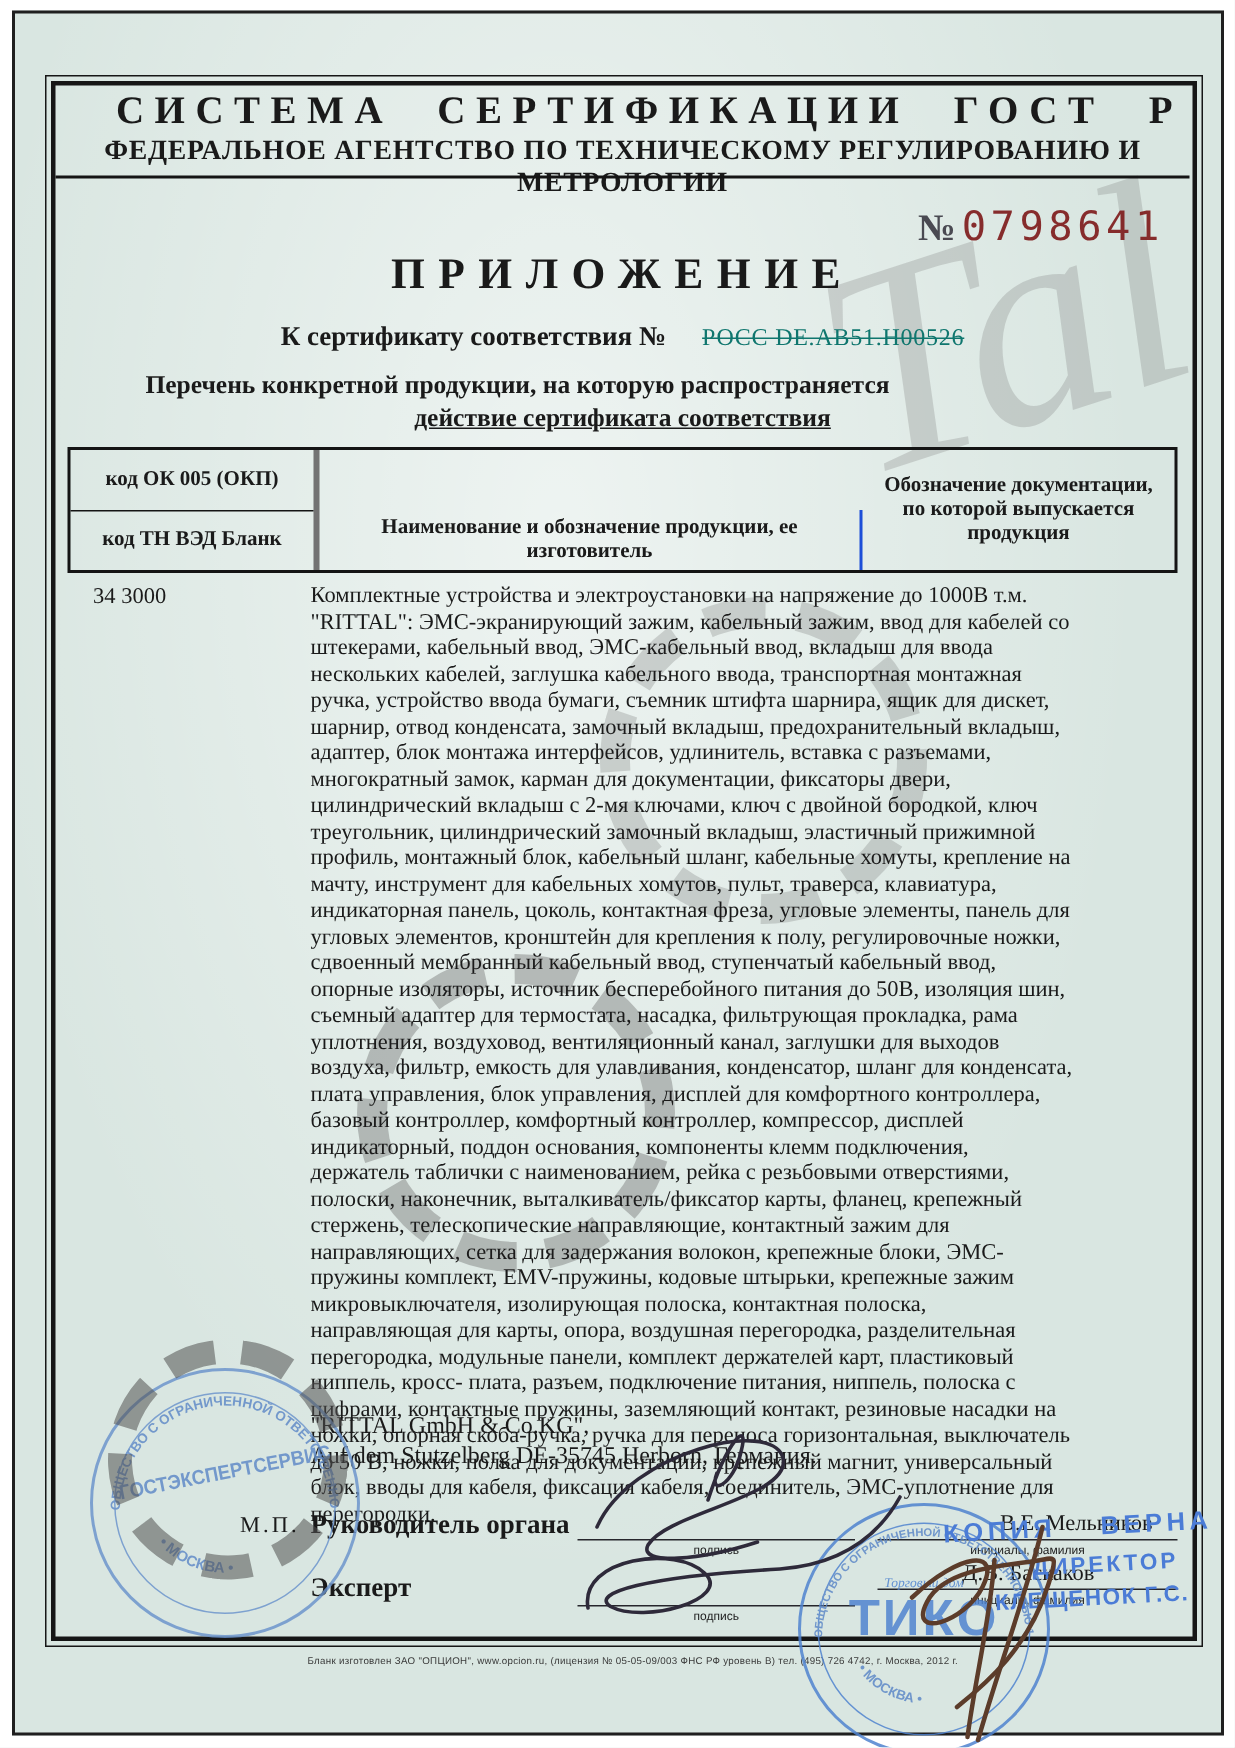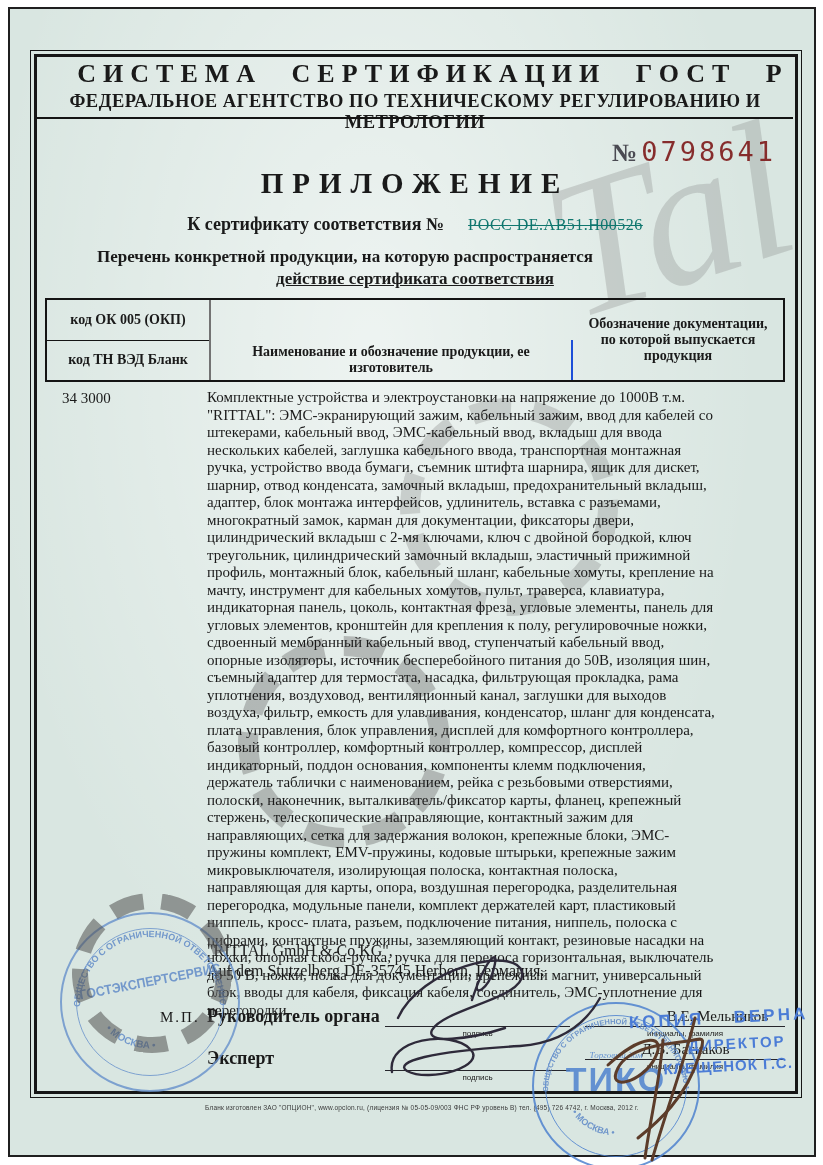--- a/index.html
+++ b/index.html
@@ -34,21 +34,21 @@
   .cert-line .lbl{font-weight:bold;font-size:18px;}
   .cert-line .val{font-size:16px;color:#0f766e;text-decoration:line-through;
     text-decoration-thickness:1px;letter-spacing:.5px;margin-left:20px;}
 
   .subtitle1{position:absolute;left:30px;top:247px;width:630px;text-align:center;font-weight:bold;font-size:17px;z-index:3;}
   .subtitle2{position:absolute;left:30px;top:269px;width:770px;text-align:center;font-weight:bold;font-size:17px;z-index:3;text-decoration:underline;}
 
   
   .tbl{position:absolute;left:45px;top:298px;width:736px;height:80px;display:flex;
     border:2px solid #141414;z-index:3;font-weight:bold;font-size:14px;text-align:center;}
-  .tbl .c1{width:162px;border-right:2px solid #737373;display:flex;flex-direction:column;}
+  .tbl .c1{width:162px;border-right:4px solid #737373;display:flex;flex-direction:column;}
   .tbl .c1 > div{flex:1;display:flex;align-items:center;justify-content:center;padding:0 4px;}
   .tbl .c1 .top{border-bottom:1.5px solid #141414;}
   .tbl .c2{width:300px;border-right:2px solid #1d4ed8;display:flex;align-items:center;justify-content:center;padding:0 30px;margin-top:40px;}
   .tbl .c3{flex:1;display:flex;align-items:center;justify-content:center;padding:0 14px;}
 
   
   .code{position:absolute;left:62px;top:390px;font-size:15px;z-index:3;}
   .product{position:absolute;left:207px;top:389px;width:508px;font-size:15px;line-height:17.5px;z-index:3;}
   .manu{position:absolute;left:207px;top:941px;font-size:16px;line-height:19.5px;z-index:3;}
 

